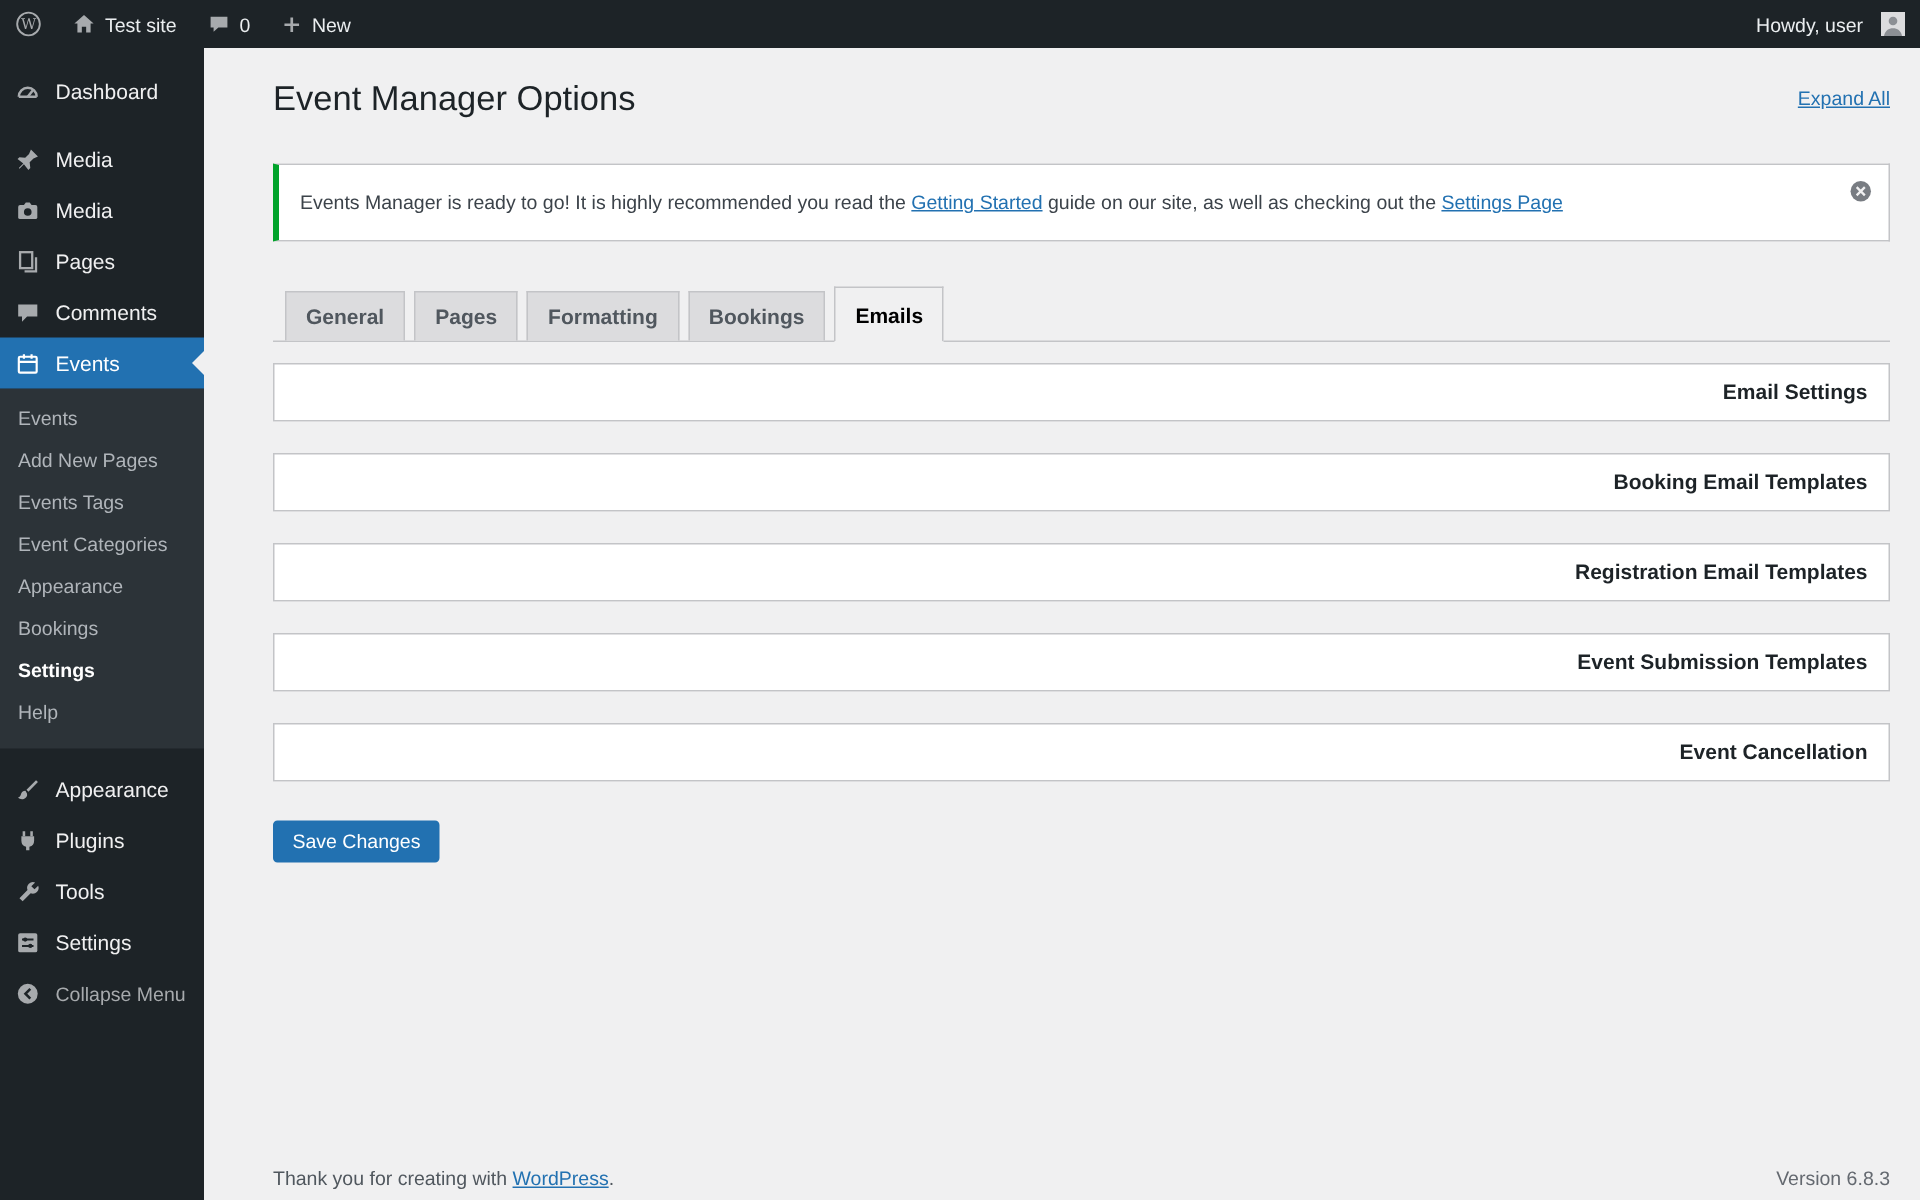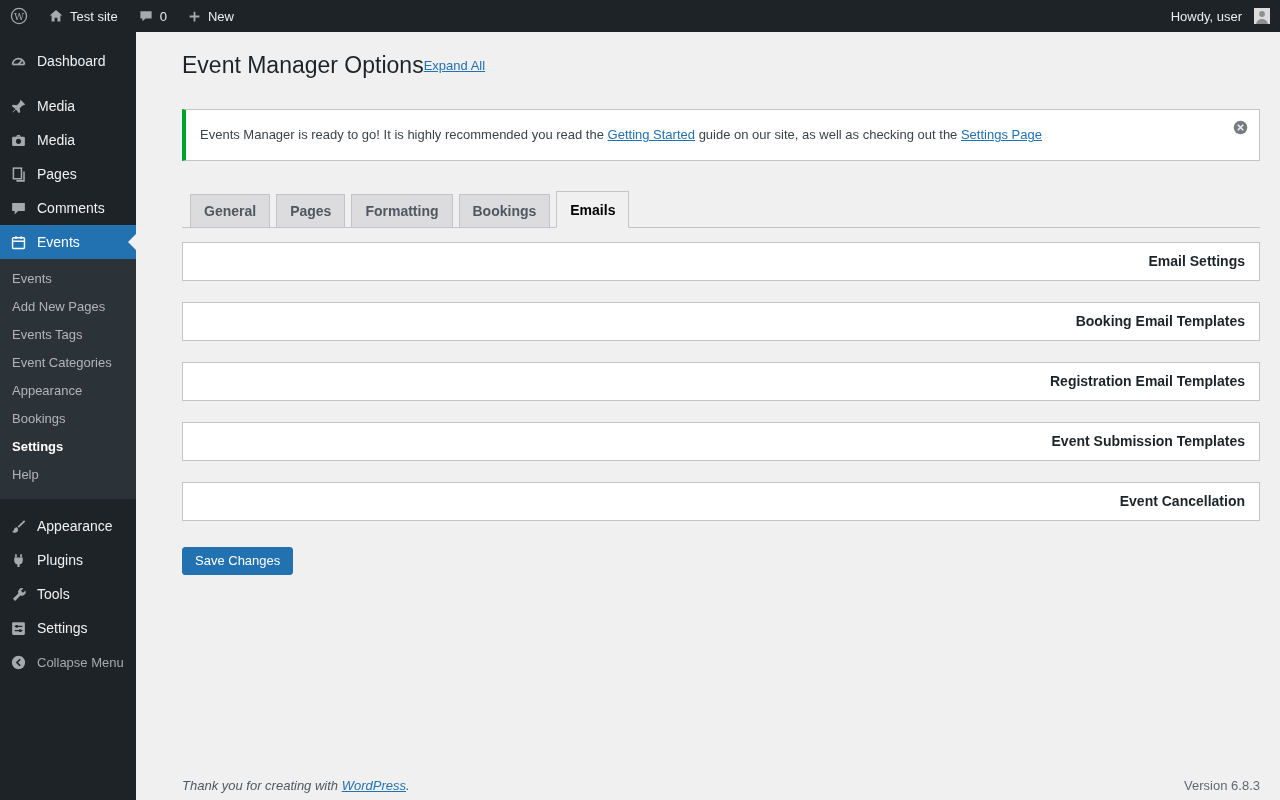--- a/index.html
+++ b/index.html
@@ -58,21 +58,21 @@
   .submenu-item.current { color: #fff; font-weight: 700; }
   .collapse-item { margin-top: 0; color: #a7aaad; font-size: 13px; }
 
   
   .main {
     position: absolute; top: 32px; left: 160px; width: 1120px; height: 768px;
     background: #f0f0f1;
   }
   .wrap { padding: 10px 20px 0 22px; }
 
-  .title-row { display: flex; align-items: flex-start; }
+  .title-row { display: flex; justify-content: space-between; align-items: flex-start; }
   h1.page-title {
     margin: 0; padding: 9px 0 4px; font-size: 23px; font-weight: 400;
     color: #1d2327; line-height: 1.3;
   }
   .expand-all { font-size: 13px; color: #2271b1; text-decoration: underline; margin-top: 16px; }
 
   .notice {
     position: relative; margin-top: 24px; background: #fff;
     border: 1px solid #c3c4c7; border-left: 4px solid #00a32a;
     height: 52px; display: flex; align-items: center; padding: 0 45px 0 14px;
@@ -109,21 +109,21 @@
     margin-top: 5px; background: #2271b1; border: 1px solid #2271b1; color: #fff;
     font-family: "Liberation Sans", sans-serif;
     font-size: 13px; line-height: 16px; padding: 5px 12px; border-radius: 3px; cursor: pointer;
   }
 
   .footer {
     position: absolute; left: 0; right: 0; bottom: 7px;
     display: flex; justify-content: space-between; align-items: center;
     padding: 0 20px 0 22px; font-size: 13px;
   }
-  .footer-thanks { margin: 0; color: #50575e; font-style: italic; }
+  .footer-thanks { margin: 0; color: #50575e; }
   .footer-thanks a { color: #2271b1; text-decoration: underline; }
   .footer-version { margin: 0; color: #646970; }
 </style>
 </head>
 <body>
 
 <div class="admin-bar">
   <div class="ab-group">
     <a class="ab-item">
       <span class="ab-icon">

